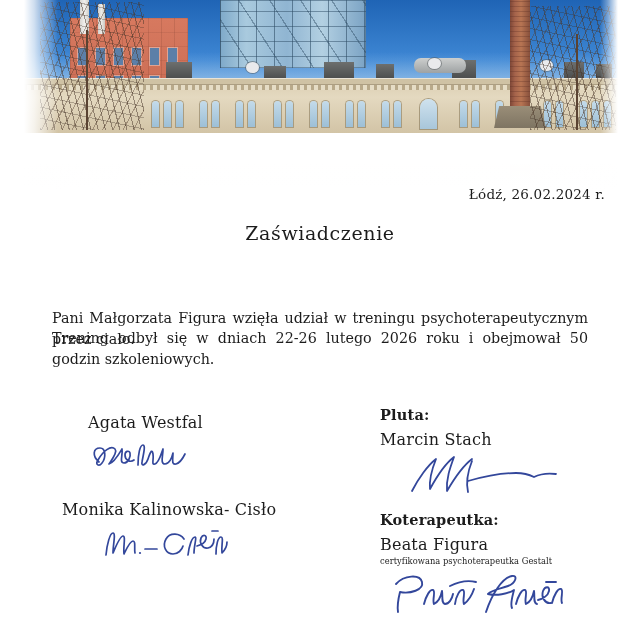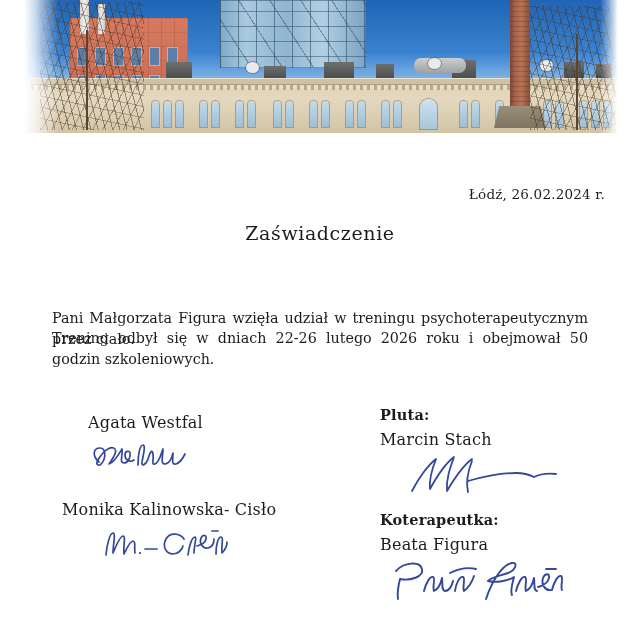--- a/index.html
+++ b/index.html
@@ -416,20 +416,21 @@
         <path d="M4 40 C10 28, 20 14, 28 8 C24 18, 21 28, 22 38 C28 27, 38 12, 46 6 C42 17, 38 28, 39 40 C46 28, 56 14, 64 8"></path>
         <path d="M60 30 C74 26, 92 22, 108 22 C116 22, 122 24, 126 26 C132 23, 140 22, 148 23"></path>
         <path d="M64 10 C60 20, 58 32, 60 41"></path>
       </svg>
     </div>
   </div>
 
   <div style="margin-top:14px;">
     <div class="role-head">Koterapeutka:</div>
     <div class="person-name">Beata Figura</div>
+    <div class="credential">certyfikowana psychoterapeutka Gestalt</div>
     <div class="sig" style="margin-top:3px; padding-left:6px;">
       <svg width="185" height="46" viewBox="0 0 185 46" fill="none" stroke="currentColor" stroke-width="1.9" stroke-linecap="round" stroke-linejoin="round">
         <path d="M10 14 C18 5, 34 4, 36 12 C38 20, 24 24, 14 22 C12 30, 11 36, 12 42"></path>
         <path d="M38 34 C40 26, 44 19, 47 20 C50 21, 46 30, 48 34 C52 32, 55 26, 56 21 C57 27, 55 33, 59 34 C63 34, 66 29, 67 24"></path>
         <path d="M69 34 C70 26, 74 19, 77 20 C80 21, 76 30, 78 34 C82 31, 86 25, 88 19"></path>
         <path d="M64 16 C72 12, 82 10, 90 12"></path>
         <path d="M100 42 C106 24, 116 8, 126 6 C132 5, 130 13, 122 16 C114 19, 106 20, 102 24 C110 26, 122 24, 128 20 C126 28, 124 34, 126 38"></path>
         <path d="M130 34 C132 26, 136 19, 139 20 C142 21, 138 30, 140 34 C144 32, 147 26, 148 21 C149 27, 147 33, 151 34"></path>
         <path d="M152 30 C156 29, 162 26, 163 21 C164 16, 159 16, 157 21 C155 27, 159 34, 165 33"></path>
         <path d="M160 12 L170 12"></path>

